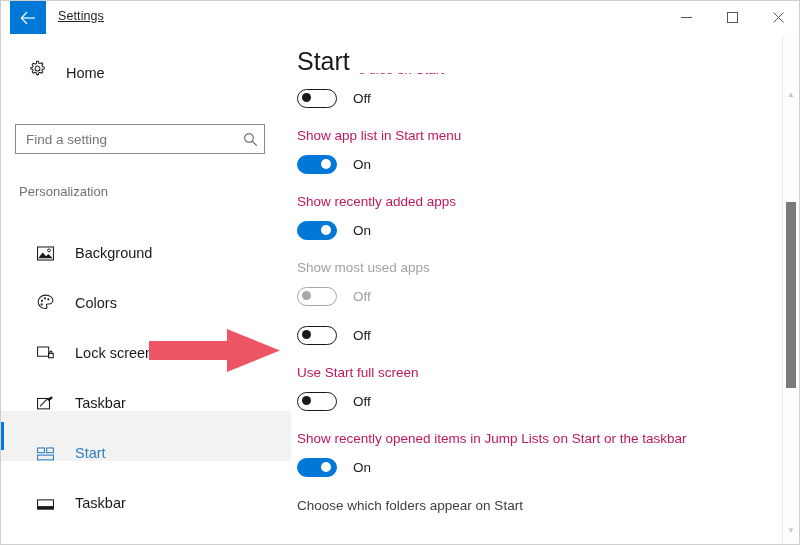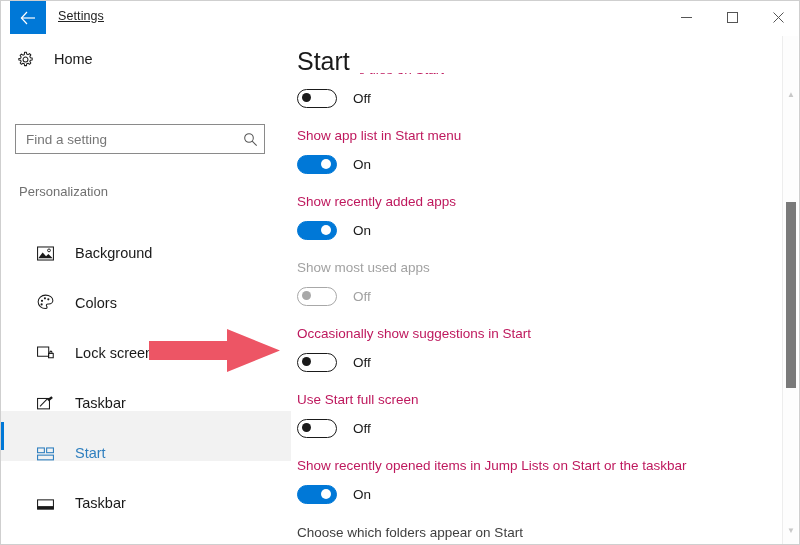--- a/index.html
+++ b/index.html
@@ -75,22 +75,22 @@
     width: 290px;
     height: 510px;
     background: #ffffff;
   }
 
   .home-row {
     position: absolute;
     left: 0; top: 16px;
     width: 290px; height: 30px;
     display: flex;
-    align-items: flex-start;
-    padding-left: 16px;
+    align-items: flex-end;
+    padding-left: 28px;
     cursor: pointer;
   }
   .home-row .label {
     margin-left: 20px;
     font-size: 14.5px;
     color: #1a1a1a;
   }
 
   .search-wrap {
     position: absolute;
@@ -476,21 +476,20 @@
           <div class="stitle">Show most used apps</div>
           <div class="toggle-row">
             <div class="toggle off-disabled">
                 <span class="knob"></span>
               </div>
             <span class="toggle-state">Off</span>
           </div>
         </div>
 
         <div class="setting">
-          <div class="stitle">Occasionally show suggestions in Start</div>
           <div class="toggle-row">
             <div class="toggle">
                 <span class="knob"></span>
               </div>
             <span class="toggle-state">Off</span>
           </div>
         </div>
 
         <div class="setting">
           <div class="stitle">Use Start full screen</div>

